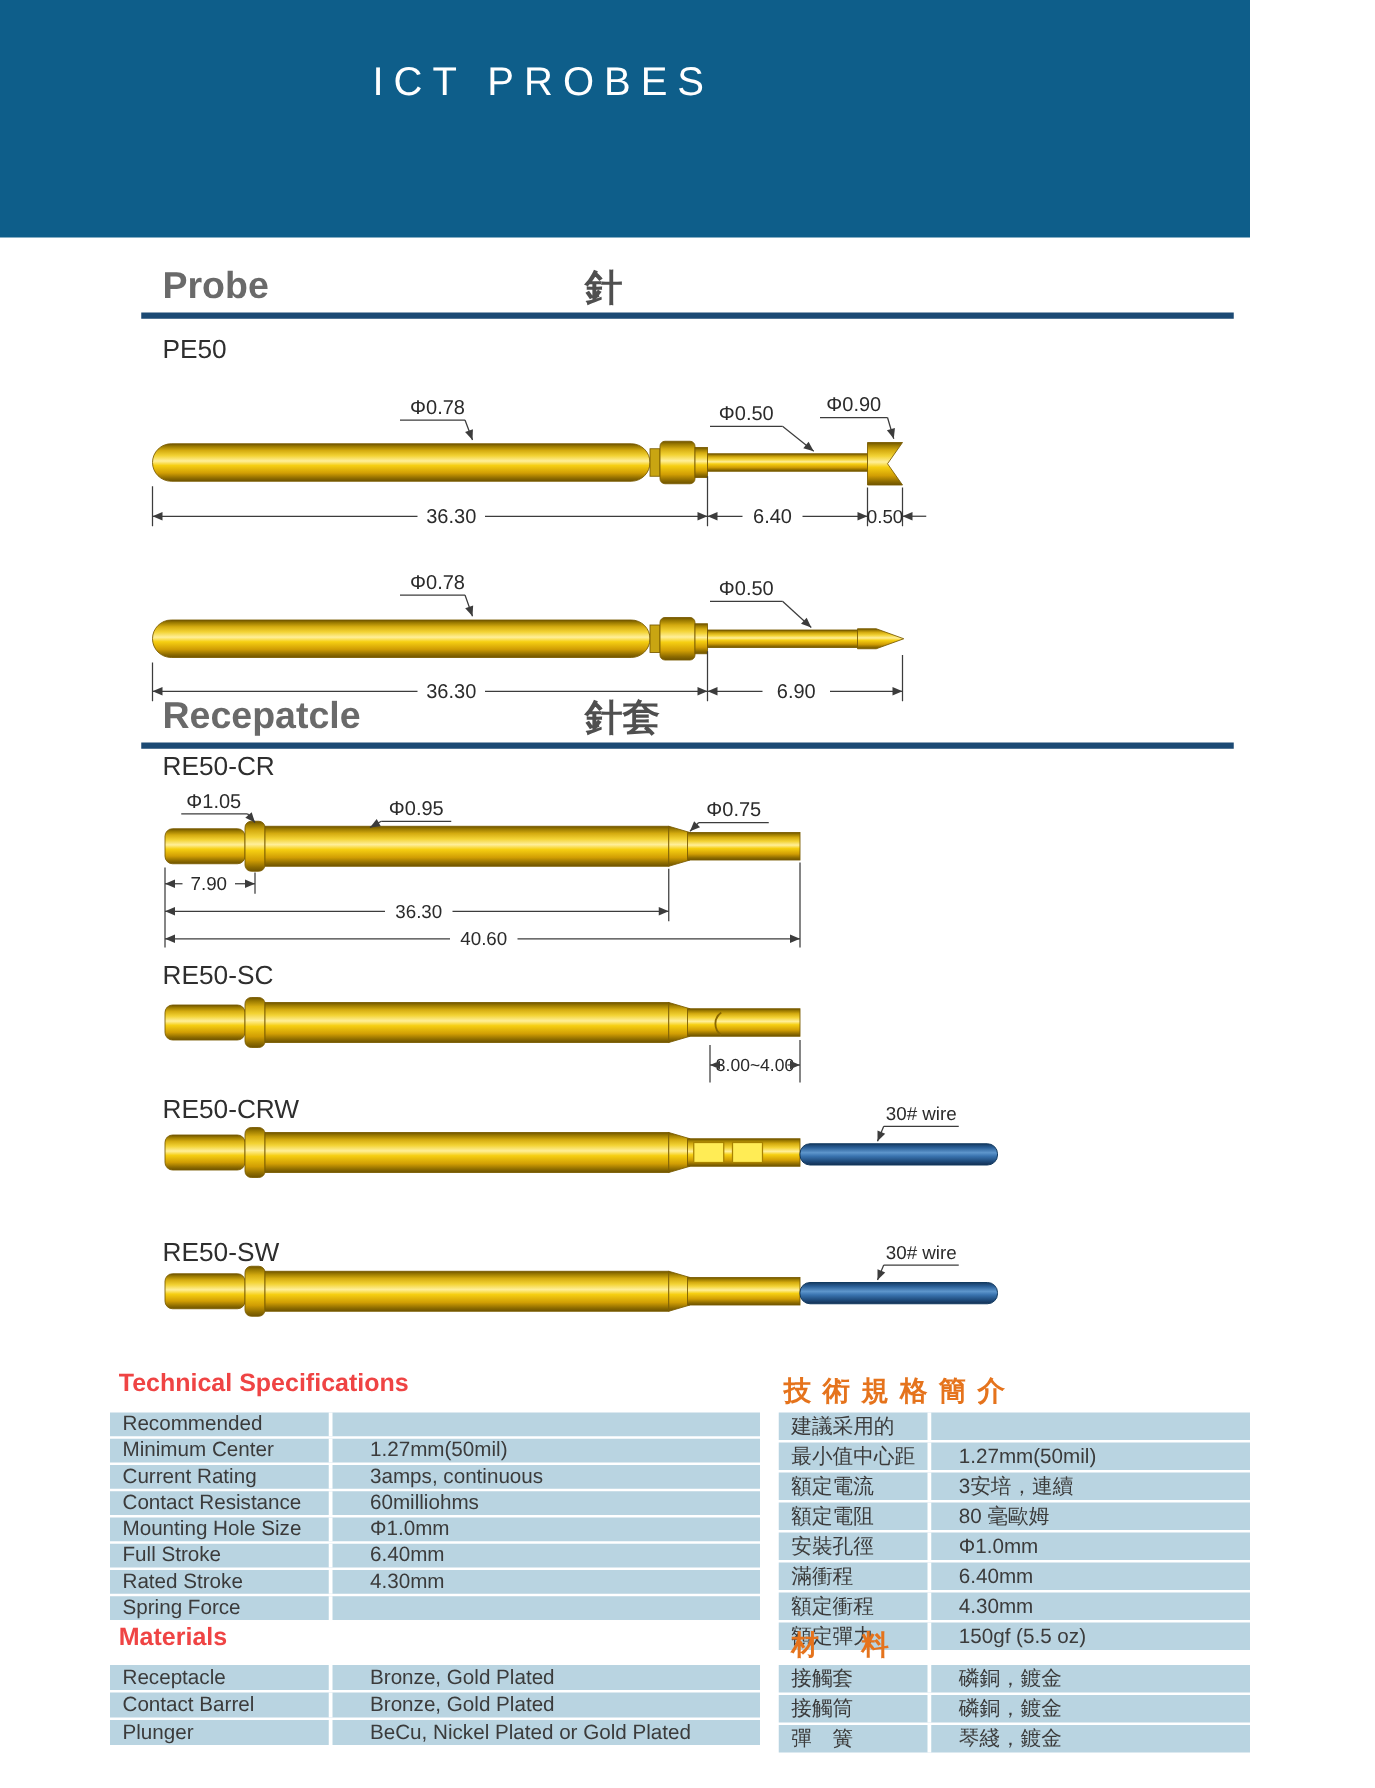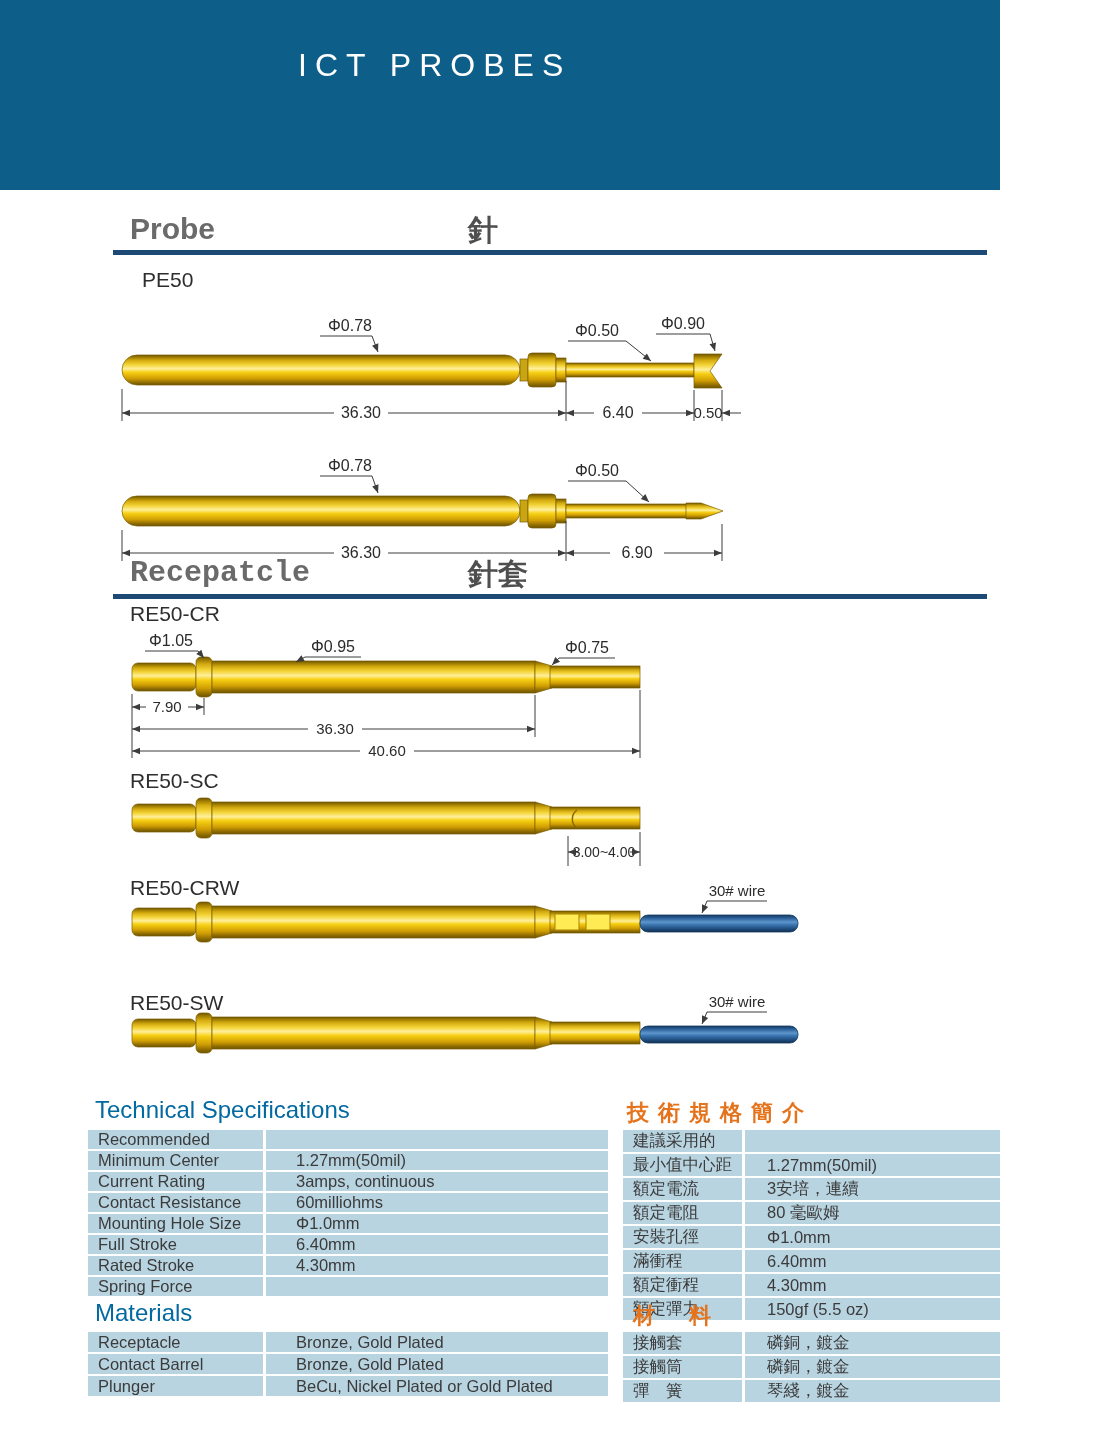--- a/index.html
+++ b/index.html
@@ -21,21 +21,21 @@
   
   #diagrams{position:absolute;left:0;top:0;width:1100px;height:1430px;pointer-events:none;}
   #diagrams text{font-family:"Liberation Sans","DejaVu Sans",sans-serif;fill:#2b2b2b;}
   .dimline{stroke:#3c3c3c;stroke-width:1;fill:none;}
   .part{stroke:#7a5c00;stroke-width:0.7;}
   .dimtext{font-size:16px;text-anchor:middle;}
   .dimtext-sm{font-size:15px;text-anchor:middle;}
   .dimtext-xs{font-size:14px;text-anchor:middle;}
 
   
-  .tbl-title-en{position:absolute;font-size:24px;font-weight:normal;color:#0369a1;}
+  .tbl-title-en{position:absolute;font-size:20px;font-weight:bold;color:#ef4444;}
   .tbl-title-zh{position:absolute;font-size:22px;font-weight:bold;color:#e5731c;letter-spacing:9px;white-space:nowrap;}
   .tbl-title-zh.wide{letter-spacing:34px;}
   .spec-table{position:absolute;display:grid;row-gap:2px;}
   .spec-table .row{display:flex;background:#b9d4e1;}
   .row .lbl,.row .val{display:flex;align-items:center;font-size:16.5px;color:#3b3b3b;box-sizing:border-box;white-space:nowrap;}
   .row .lbl{padding-left:10px;border-right:3px solid #ffffff;}
   .en-cols .lbl{flex:0 0 178px;}
   .en-cols .val{flex:1;padding-left:30px;}
   .zh-cols .lbl{flex:0 0 122px;}
   .zh-cols .val{flex:1;padding-left:22px;}
@@ -45,23 +45,23 @@
 
 <div id="page">
 
   <div class="banner">
     <span class="banner-title">ICT PROBES</span>
   </div>
 
   <span class="sec-head-en" style="left:130px;top:212px;">Probe</span>
   <span class="sec-head-zh" style="left:468px;top:210px;">針</span>
   <div class="sec-rule" style="top:250px;"></div>
-  <span class="model-label" style="left:130px;top:268px;margin-left:12px;">PE50</span>
-
-  <span class="sec-head-en" style="left:130px;top:556px;font-family:Liberation Mono, monospace;">Recepatcle</span>
+  <span class="model-label" style="left:130px;top:268px;">PE50</span>
+
+  <span class="sec-head-en" style="left:130px;top:556px;">Recepatcle</span>
   <span class="sec-head-zh" style="left:468px;top:554px;">針套</span>
   <div class="sec-rule" style="top:594px;"></div>
 
   <span class="model-label" style="left:130px;top:602px;">RE50-CR</span>
   <span class="model-label" style="left:130px;top:769px;">RE50-SC</span>
   <span class="model-label" style="left:130px;top:876px;">RE50-CRW</span>
   <span class="model-label" style="left:130px;top:991px;">RE50-SW</span>
 
   <svg id="diagrams" viewBox="0 0 1100 1430">
     <defs>

